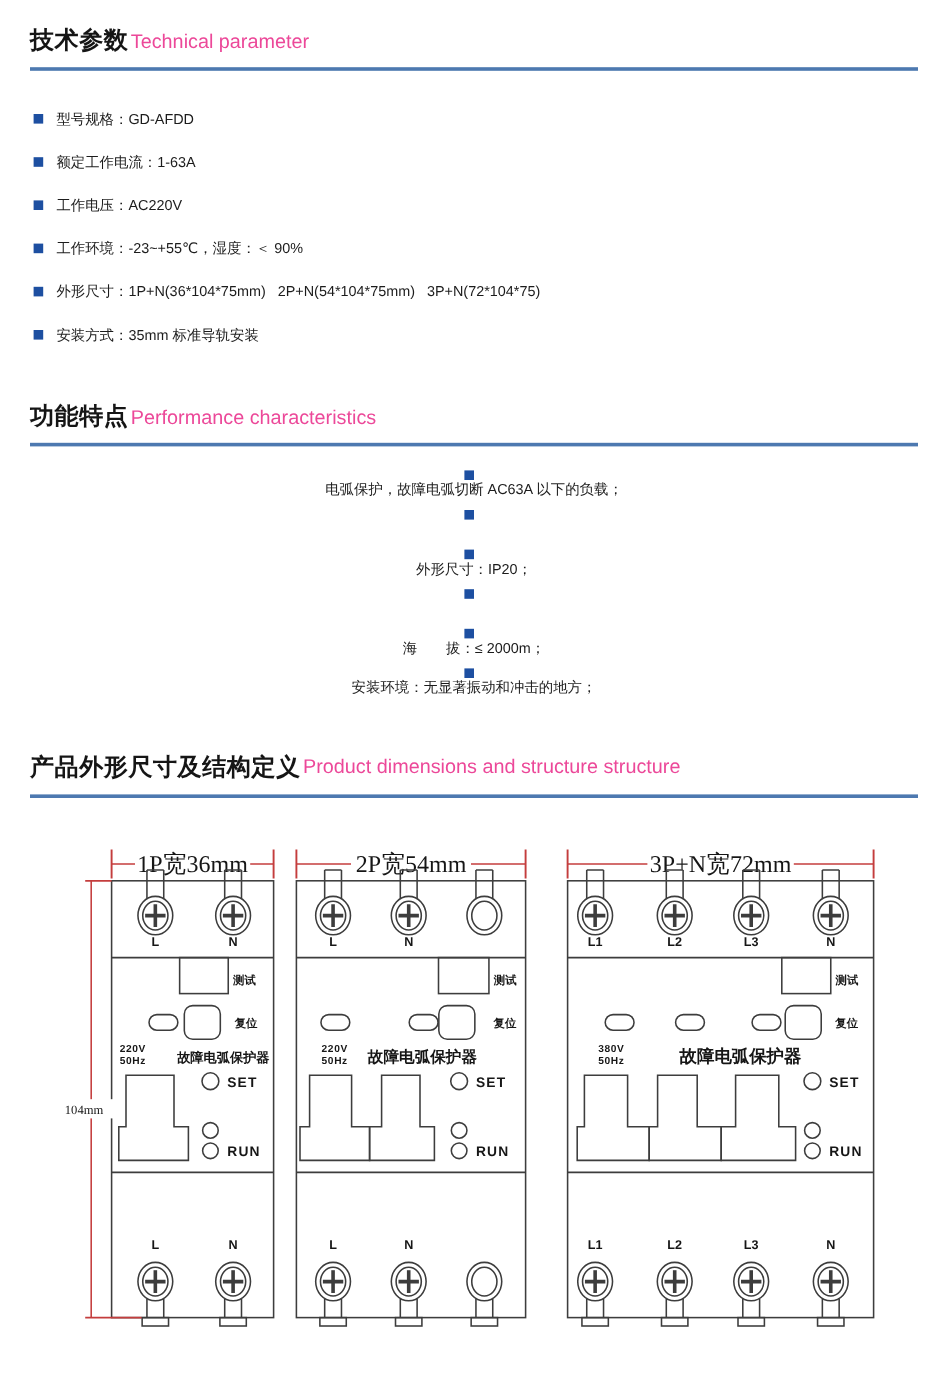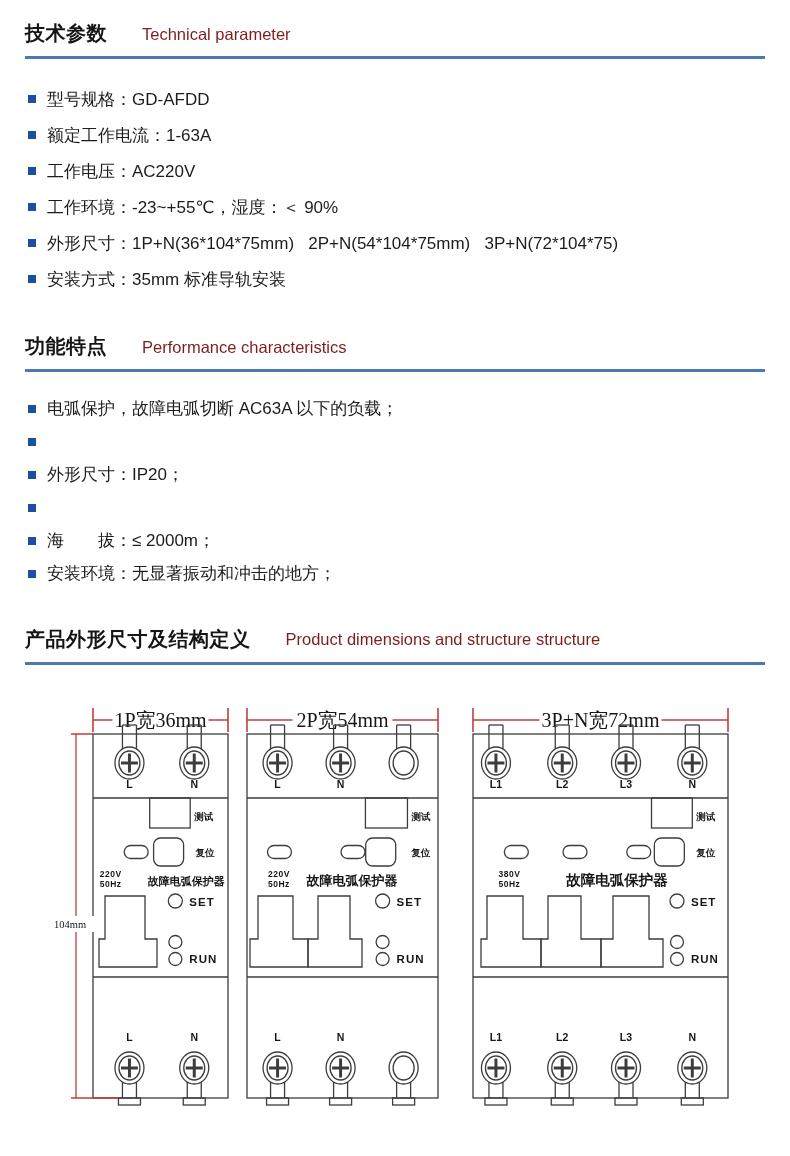--- a/index.html
+++ b/index.html
@@ -1,31 +1,31 @@
 <!DOCTYPE html>
 <html><head>
 <meta charset="utf-8">
 <style>
   html,body{margin:0;padding:0;background:#ffffff;}
   body{width:790px;height:1156px;overflow:hidden;color:#1a1a1a;
        font-family:"Liberation Sans","DejaVu Sans",sans-serif;}
   .content{padding:0 25px;}
   .sec{margin:0;}
-  .sec-head{display:flex;align-items:baseline;gap:24px;}
+  .sec-head{display:flex;align-items:baseline;gap:2px;}
   .sec1 .sec-head{padding-top:20px;}
   .sec2 .sec-head{padding-top:36px;}
   .sec3 .sec-head{padding-top:36px;align-items:center;}
   .cn-title{font-size:20px;font-weight:bold;margin:0;color:#151515;letter-spacing:.5px;}
-  .en-title{font-size:16.5px;color:#7f1d1d;margin-left:11px;}
+  .en-title{font-size:16.5px;color:#ec4899;}
   .rule{height:3px;background:#4d79b0;margin-top:9px;}
   ul.spec-list{list-style:none;margin:22px 0 0 0;padding:0;}
-  ul.spec-list li{display:flex;align-items:center;height:36px;font-size:17px;
+  ul.spec-list li{display:flex;align-items:center;height:36px;font-size:12px;
                   white-space:pre-wrap;color:#1c1c1c;}
   ul.spec-list.tight{margin-top:20px;}
-  ul.spec-list.tight li{height:33px;}
+  ul.spec-list.tight li{height:33px;flex-direction:column;}
   .bullet{width:8px;height:8px;background:#1d4fa1;margin:0 11px 0 3px;flex:none;}
   .diagram-wrap{position:relative;width:790px;height:426px;margin-top:27px;}
   .diagram-wrap svg{position:absolute;left:0;top:0;}
 </style>
 </head>
 <body>
 
 <div class="content">
 
   <div class="sec sec1">

